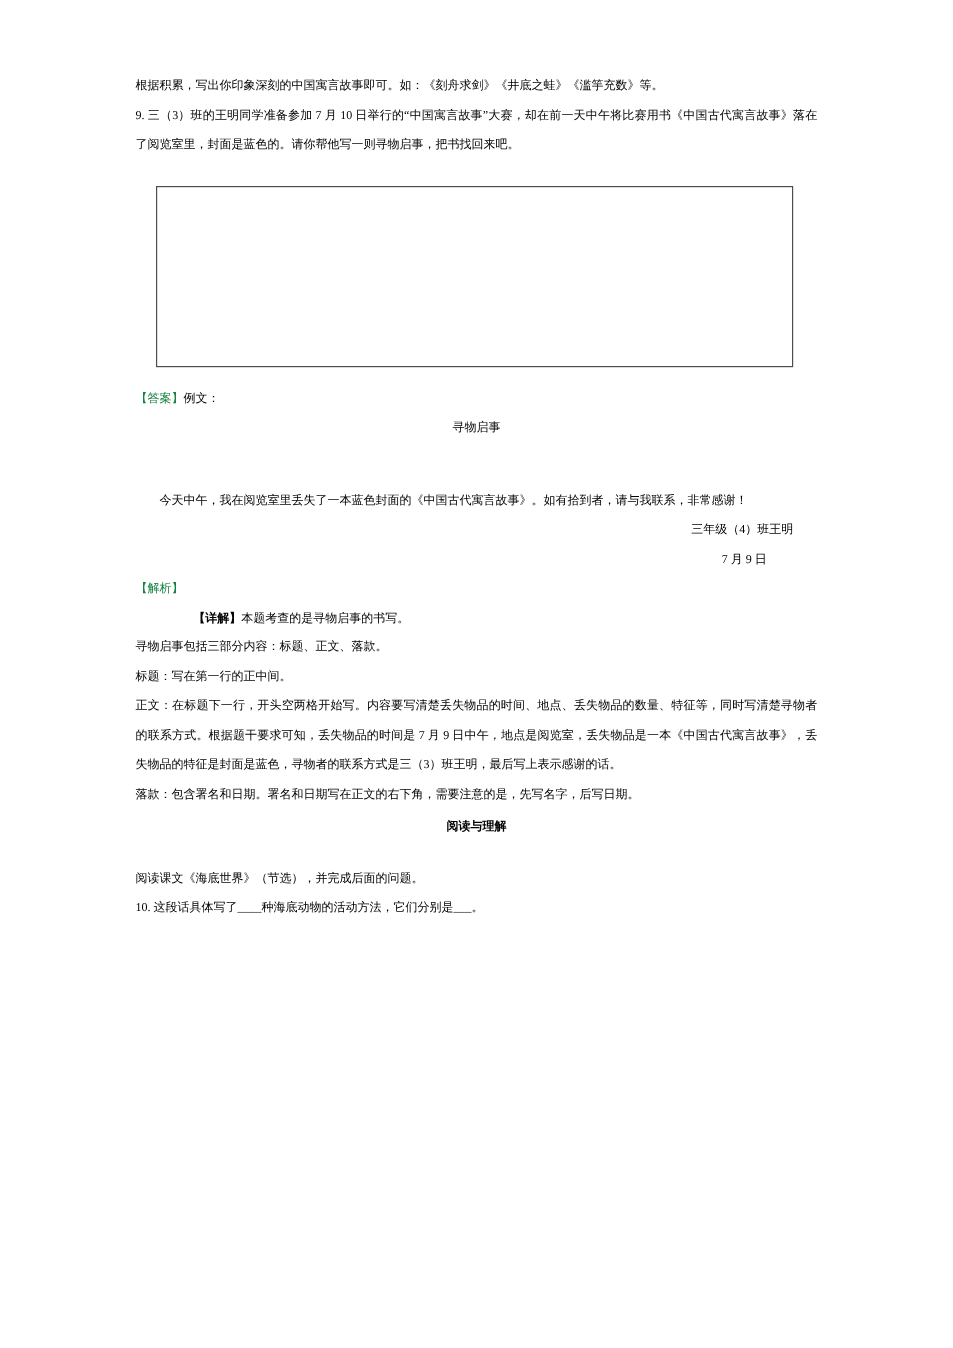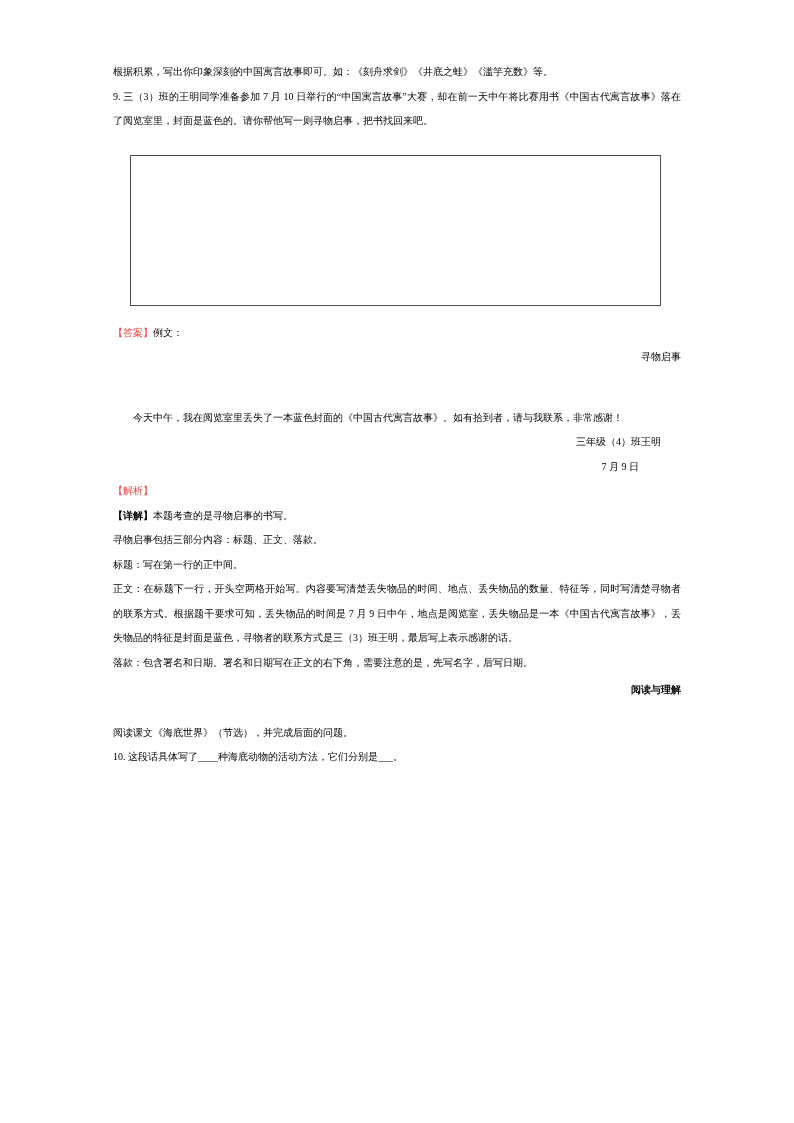--- a/index.html
+++ b/index.html
@@ -11,24 +11,24 @@
     padding: 60px 113px 40px 113px;
     background: #ffffff;
     font-family: "Liberation Serif", "DejaVu Serif", serif;
     font-size: 10px;
     line-height: 24.5px;
     color: #000000;
     overflow: hidden;
   }
   p { margin: 0; text-align: justify; }
   .indent2 { text-indent: 2em; margin-top: 36px; }
-  .center { text-align: right; }
+  .center { text-align: center; }
   .right { text-align: right; }
-  .bold { font-weight: bold; }
-  .blue { color: #ef4444; }
+  .bold { font-weight: bold; margin-left: 48px; }
+  .blue { color: #15803d; }
   .ul { text-decoration: underline; text-underline-offset: 3px; }
   .answer-box {
     box-sizing: border-box;
     margin: 21px 0 15px 17px;
     width: 531px;
     height: 151px;
     border: 1.4px solid #4d4d4d;
     background: #ffffff;
   }
   .sig { padding-right: 20px; }

